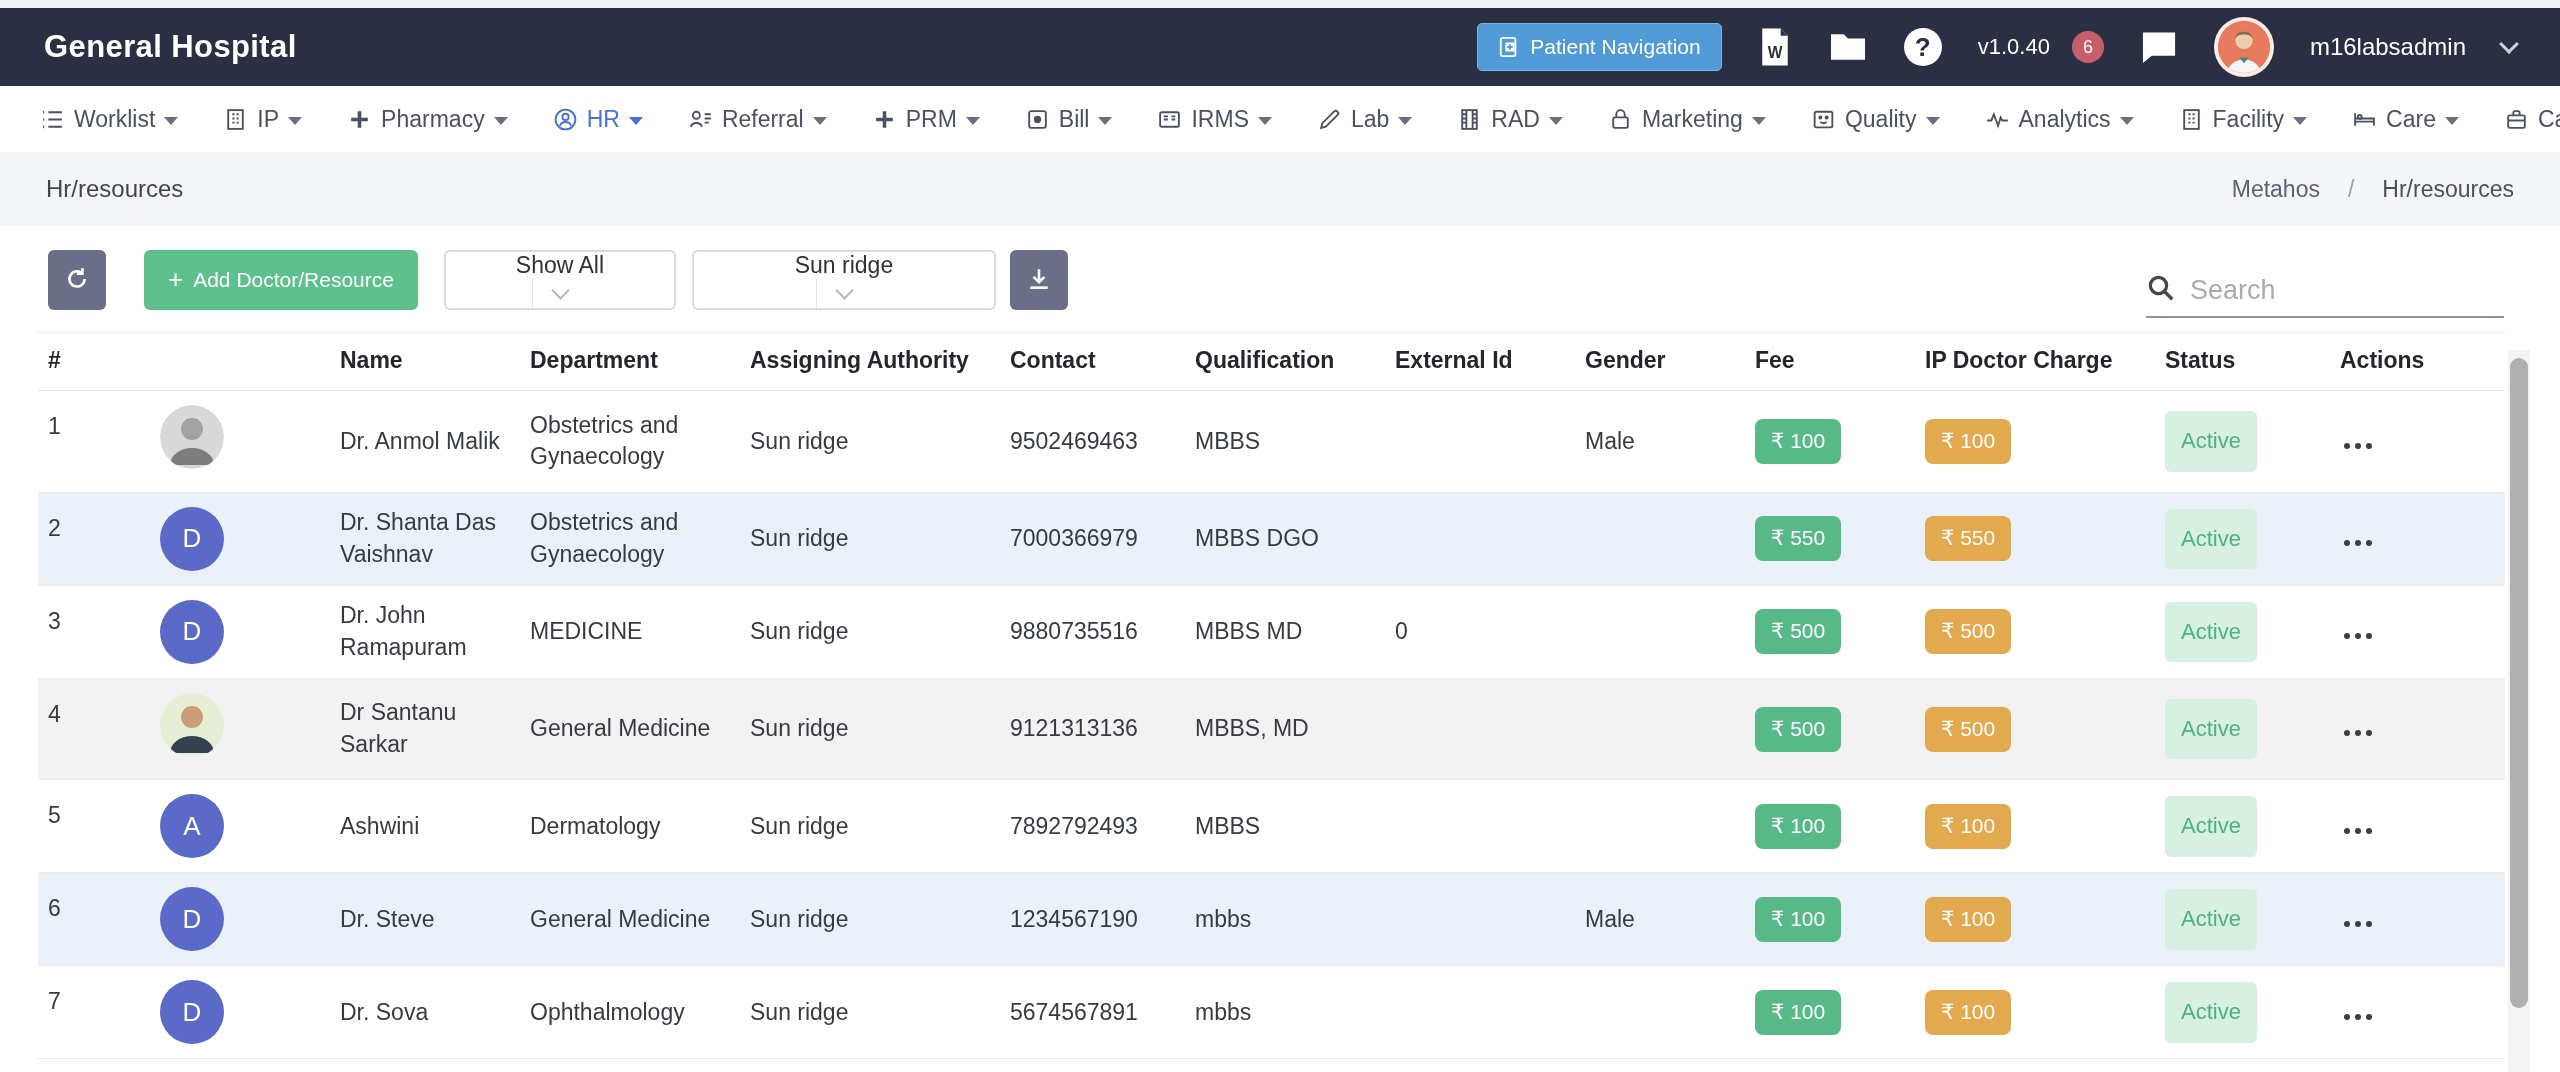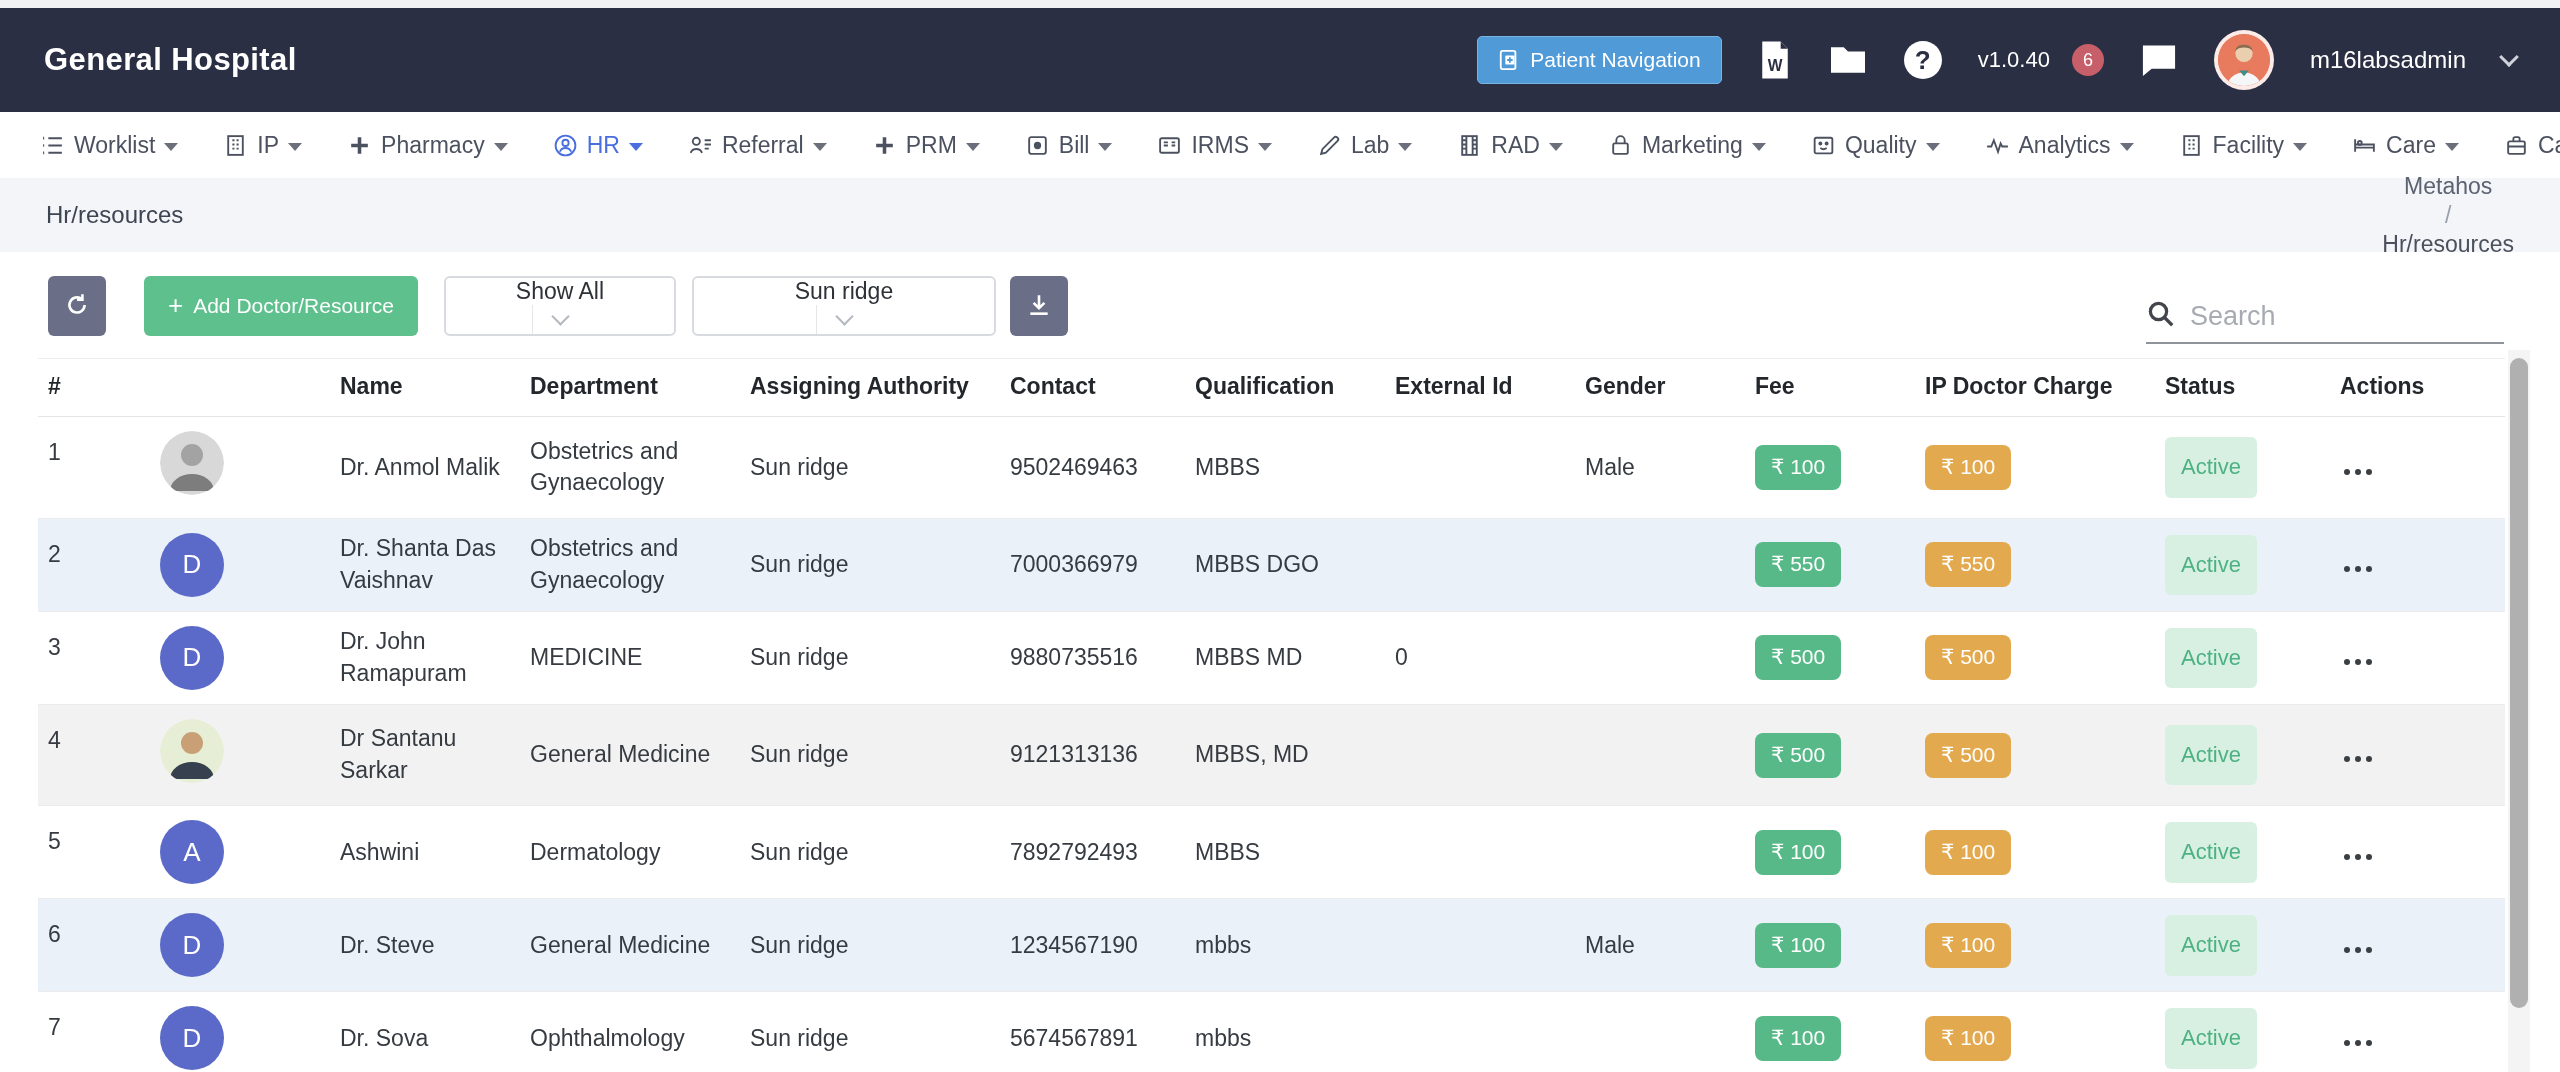--- a/index.html
+++ b/index.html
@@ -2,21 +2,21 @@
 <html><head>
 <meta charset="utf-8">
 <style>
   * { margin:0; padding:0; box-sizing:border-box; }
   html,body { width:2560px; height:1072px; overflow:hidden; background:#fff;
     font-family:"Liberation Sans","DejaVu Sans",sans-serif; }
 
   .top-strip { height:8px; background:#f1f2f4; }
 
   
-  .app-header { height:104px; background:#2b2f43; display:flex; align-items:center; padding:0 44px; }
+  .app-header { height:78px; background:#2b2f43; display:flex; align-items:center; padding:0 44px; }
   .app-title { color:#fff; font-size:31px; font-weight:700; letter-spacing:.4px; }
   .header-right { margin-left:auto; display:flex; align-items:center; gap:36px; }
   .pn-btn { display:flex; align-items:center; gap:10px; background:#4f9ad7; border:1px solid #79b3e2;
     color:#fff; font-size:21px; padding:11px 20px; border-radius:5px; cursor:pointer;
     font-family:inherit; }
   .pn-btn svg { display:block; }
   .hicon { display:flex; align-items:center; cursor:pointer; }
   .help-circle { width:38px; height:38px; border-radius:50%; background:#fff; color:#2b2f43;
     font-size:26px; font-weight:700; display:flex; align-items:center; justify-content:center; cursor:pointer; }
   .version { color:#fff; font-size:22px; }
@@ -34,21 +34,21 @@
   .nav-item svg { display:block; }
   .nav-item .caret { width:0; height:0; border-left:7px solid transparent; border-right:7px solid transparent;
     border-top:8px solid #6a6f7b; margin-top:3px; }
   .nav-item.active { color:#4a6edf; }
   .nav-item.active .caret { border-top-color:#4a6edf; }
 
   
   .breadcrumb-bar { height:74px; background:#f3f5f9; display:flex; align-items:center;
     justify-content:space-between; padding:0 46px 0 46px; }
   .page-title { font-size:24px; color:#3d4452; font-weight:500; }
-  .crumbs { font-size:23px; color:#4a505c; display:flex; gap:2px; align-items:center;flex-direction:column; }
+  .crumbs { font-size:23px; color:#4a505c; display:flex; gap:28px; align-items:center; }
   .crumbs .sep { color:#9aa0ab; }
   .crumbs .site { color:#5b6270; cursor:pointer; }
 
   
   .toolbar { margin:24px 48px 0 48px; display:flex; align-items:center; position:relative; height:60px; }
   .tb-btn { height:60px; border:none; border-radius:6px; background:#6a6f87; color:#fff;
     display:flex; align-items:center; justify-content:center; cursor:pointer; }
   .refresh-btn { width:58px; margin-right:38px; }
   .add-btn { background:#5ec08d; font-size:21px; padding:0 24px; gap:10px; margin-right:26px;
     font-family:inherit; }

